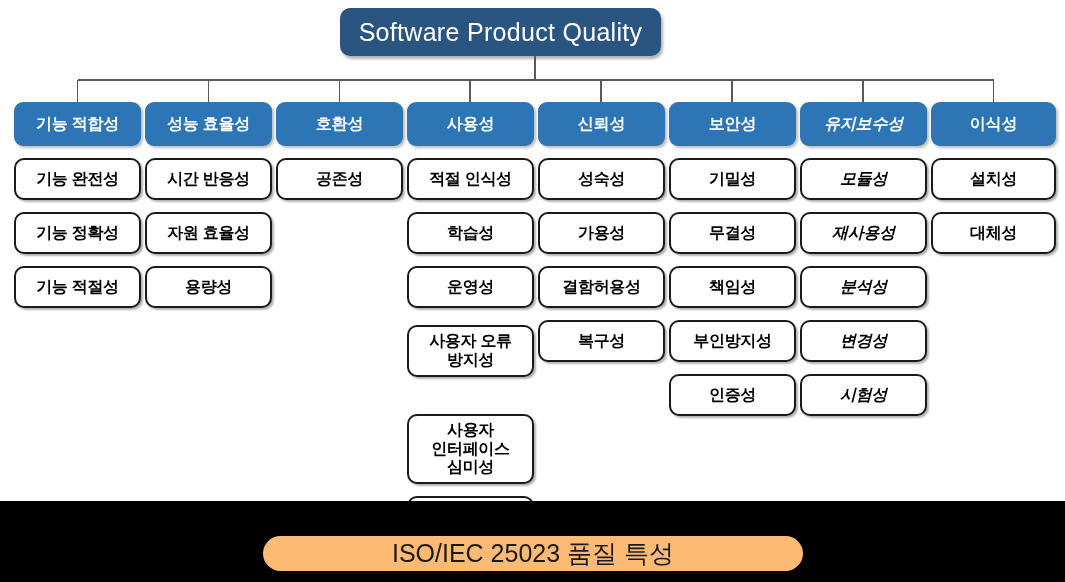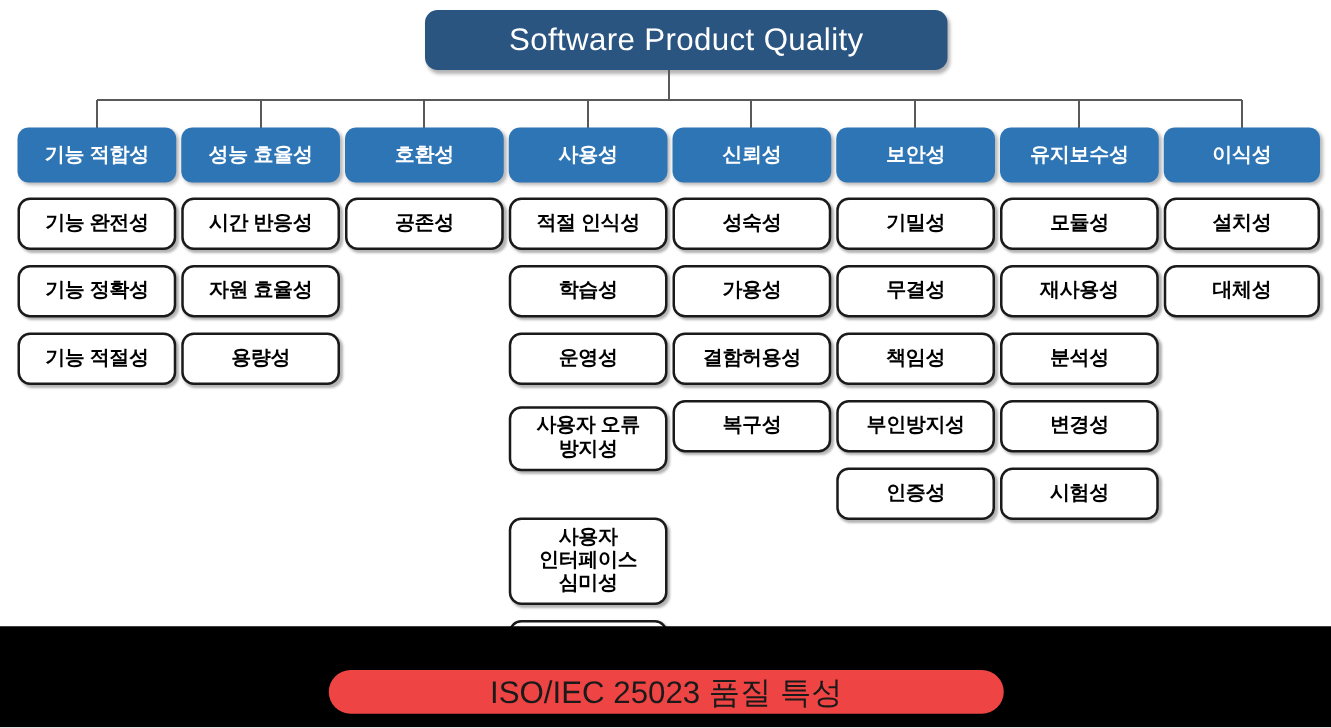--- a/index.html
+++ b/index.html
@@ -17,21 +17,21 @@
     height: 582px;
     background: #ffffff;
     overflow: hidden;
   }
 
   
   #title-box {
     position: absolute;
     left: 340px;
     top: 8px;
-    width: 418px;
+    width: 321px;
     height: 48px;
     background: #2a5580;
     border-radius: 10px;
     display: flex;
     align-items: center;
     justify-content: center;
     box-shadow: 2px 3px 3px rgba(0,0,0,0.30);
   }
   #title-box .title-text {
     color: #ffffff;
@@ -110,21 +110,21 @@
     width: 1065px;
     height: 81px;
     background: #000000;
   }
   #caption-pill {
     position: absolute;
     left: 263px;
     top: 536px;
     width: 540px;
     height: 35px;
-    background: #ef4444;
+    background: #fdba74;
     border-radius: 24px;
     display: flex;
     align-items: center;
     justify-content: center;
   }
   #caption-pill .caption-text {
     color: #1a1a1a;
     font-size: 25px;
     font-weight: 400;
     white-space: nowrap;
@@ -257,21 +257,21 @@
         <span class="sub-text">책임성</span>
       </div>
       <div class="sub-box">
         <span class="sub-text">부인방지성</span>
       </div>
       <div class="sub-box">
         <span class="sub-text">인증성</span>
       </div>
     </div>
 
-    <div class="column" style="left:800px; width:127px;">
+    <div class="column" style="left:800px; width:127px;font-style:italic;">
       <div class="cat-box">
         <span class="cat-text">유지보수성</span>
       </div>
       <div class="sub-box">
         <span class="sub-text">모듈성</span>
       </div>
       <div class="sub-box">
         <span class="sub-text">재사용성</span>
       </div>
       <div class="sub-box">

